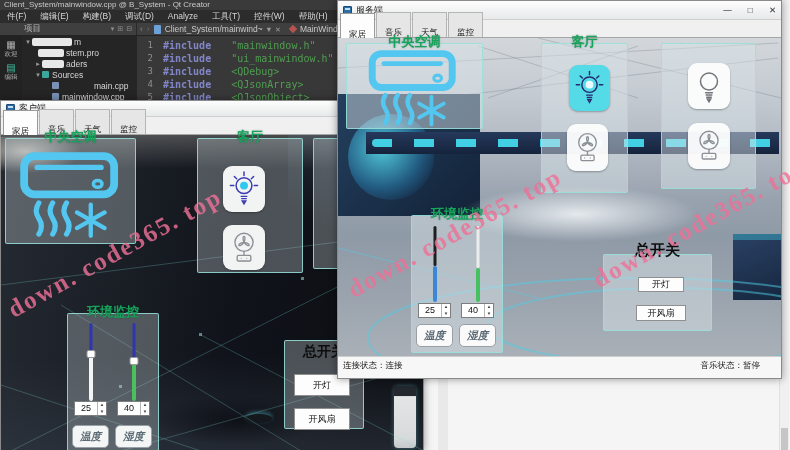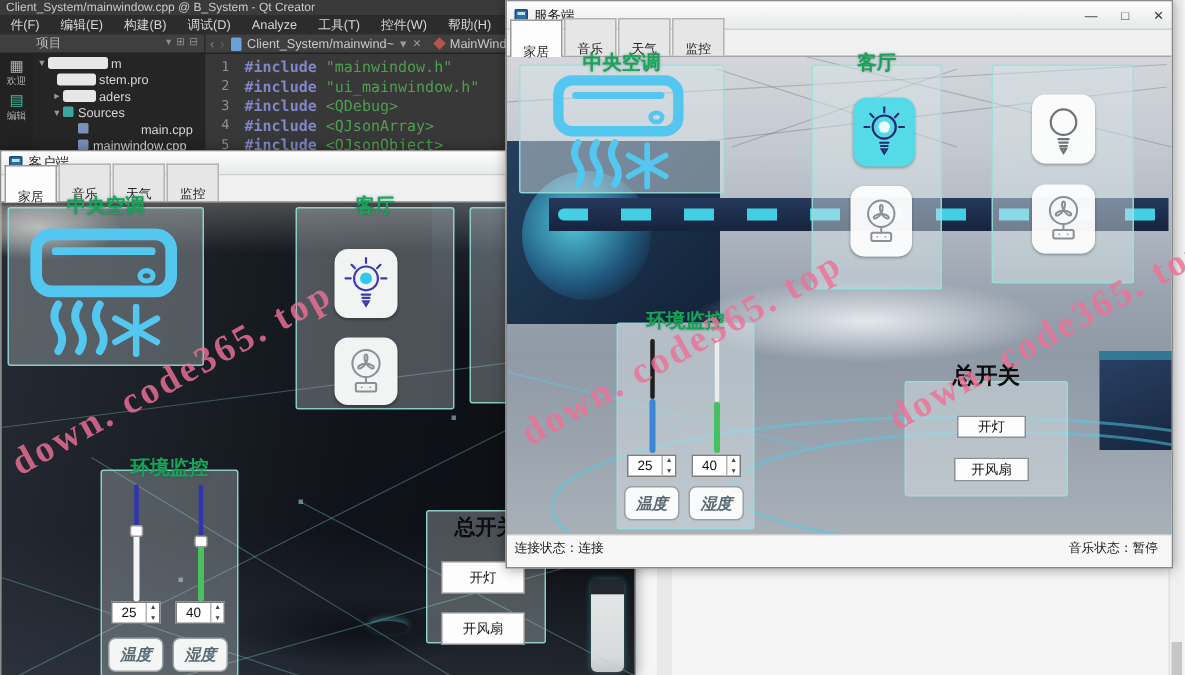--- a/index.html
+++ b/index.html
@@ -24,21 +24,21 @@
   .qt-projects{position:absolute;top:36px;left:22px;width:115px;bottom:0;background:#252525;color:#d6d6d6;font-size:8.5px;}
   .tree-row{display:flex;align-items:center;height:11px;white-space:nowrap;overflow:hidden;}
   .tree-row .chev{width:8px;color:#9a9a9a;font-size:7px;text-align:center;}
   .redact{display:inline-block;height:8px;background:rgba(246,246,246,.93);border-radius:2px;margin-right:2px;}
   .tico{display:inline-block;width:7px;height:7px;border-radius:1px;margin-right:3px;}
   .tico.folder{background:#3aa79f;}
   .tico.cpp{background:#7a92b8;}
   .qt-editor{position:absolute;top:36px;left:137px;right:0;bottom:0;background:#383838;padding-top:3px;font-family:"DejaVu Sans Mono",monospace;font-size:10px;}
   .code-row{display:flex;line-height:13px;white-space:pre;}
   .lnum{width:16px;text-align:right;color:#8f8f8f;font-size:9px;margin-right:10px;}
-  .directive{color:#8286c8;font-weight:bold;margin-right:6px;}
+  .directive{color:#8286c8;font-weight:bold;margin-right:20px;}
   .argv{color:#4f9e51;}
 
   
   .win{position:absolute;background:#f0f0f0;border:1px solid #8a8a8a;box-shadow:0 0 8px rgba(0,0,0,.4);}
   .win-titlebar{display:flex;align-items:center;padding:0 5px;background:linear-gradient(#fdfdfd,#e7e9ea);border-bottom:1px solid #cfcfcf;font-size:9px;color:#1a1a1a;gap:4px;}
   .app-ic{width:9px;height:9px;background:#2e6da4;border:1px solid #1d4a75;border-radius:1px;position:relative;}
   .app-ic:after{content:"";position:absolute;left:1px;top:1px;right:1px;height:2px;background:#bfe0f2;}
   .win-ctrls{margin-left:auto;display:flex;gap:16px;color:#333;font-size:8.5px;line-height:9px;}
   .tabbar{position:absolute;left:0;right:0;height:18px;background:#f0f0f0;border-bottom:1px solid #a6a6a6;display:flex;align-items:flex-end;padding-left:2px;}
   .tab{height:15px;line-height:15px;padding:12px 8px;font-size:8.5px;color:#222;background:#e6e6e6;border:1px solid #b4b4b4;border-bottom:none;margin-right:1px;}
@@ -78,21 +78,21 @@
   .bulb-blue *{stroke:#3a3ab2;}
   .bulb-blue .inner{fill:#2ec8f0;stroke:none;}
   .bulb-navy *{stroke:#232a6e;}
   .bulb-navy .inner{fill:#eafcff;stroke:none;}
   .bulb-gray *{stroke:#6f7479;}
   .bulb-gray .rays,.bulb-gray .inner{display:none;}
   .fan-svg *{stroke:#8b9097;fill:none;stroke-width:2.4;stroke-linecap:round;}
   .fan-svg .dot{fill:#8b9097;stroke:none;}
 
   
-  .statusbar{position:absolute;left:0;right:0;bottom:0;height:22px;background:#f7f7f7;border-top:1px solid #cdcdcd;display:flex;justify-content:space-between;font-size:8.5px;color:#222;padding:3px 9px 0 5px;}
+  .statusbar{position:absolute;left:0;right:0;bottom:0;height:22px;background:#f7f7f7;border-top:1px solid #cdcdcd;display:flex;justify-content:space-between;font-size:8.5px;color:#222;padding:3px 21px 0 5px;}
 
   
   #whitewin{position:absolute;left:423px;top:0;width:367px;height:450px;background:#f5f5f6;border-left:1px solid #c9c9c9;}
   .ww-strip{position:absolute;left:14px;top:0;width:10px;height:100%;background:#e9e9ea;}
   .ww-scroll{position:absolute;right:1px;top:0;width:10px;height:100%;background:#f0f0f0;border-left:1px solid #e0e0e0;}
   .ww-thumb{position:absolute;left:1px;right:1px;top:428px;height:30px;background:#c6c6c6;}
 
   
   .wm{position:absolute;width:420px;text-align:center;font-family:"Liberation Serif",serif;font-weight:bold;font-size:25px;letter-spacing:2px;color:rgba(238,112,150,.82);transform:rotate(-29deg);z-index:60;pointer-events:none;white-space:nowrap;}
 </style>

